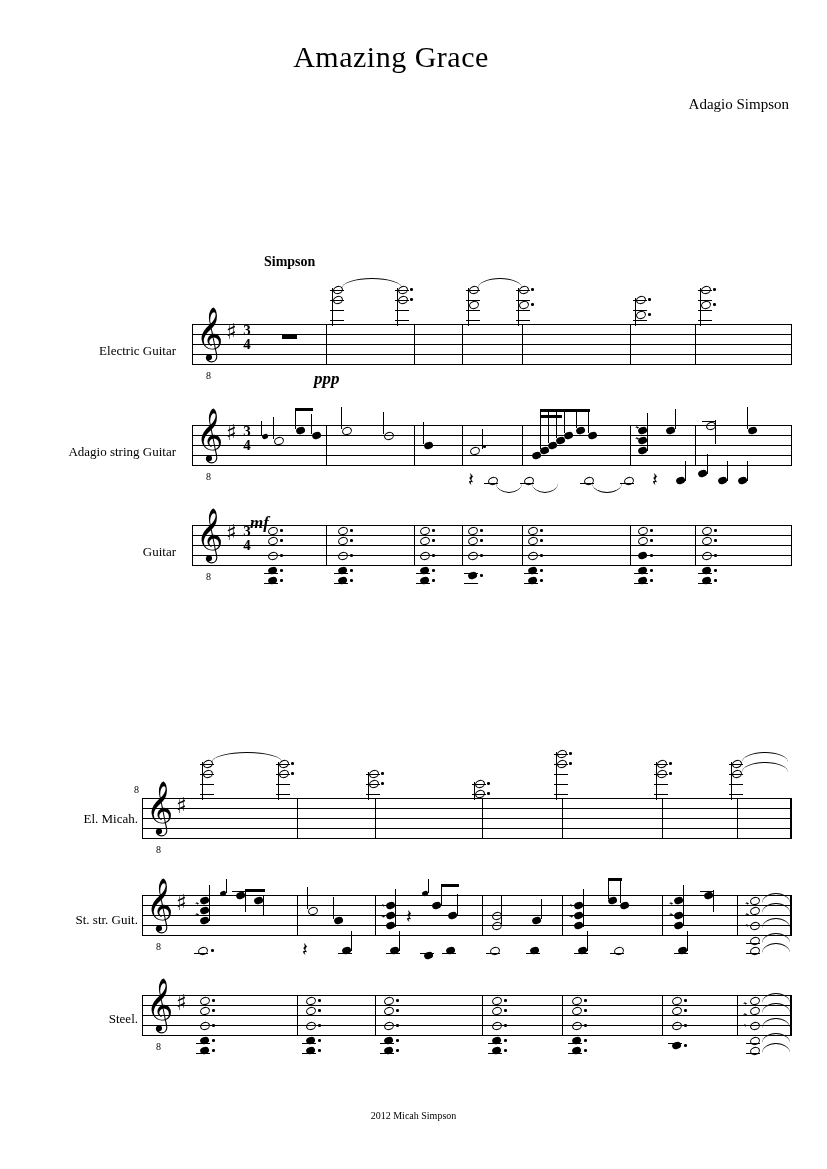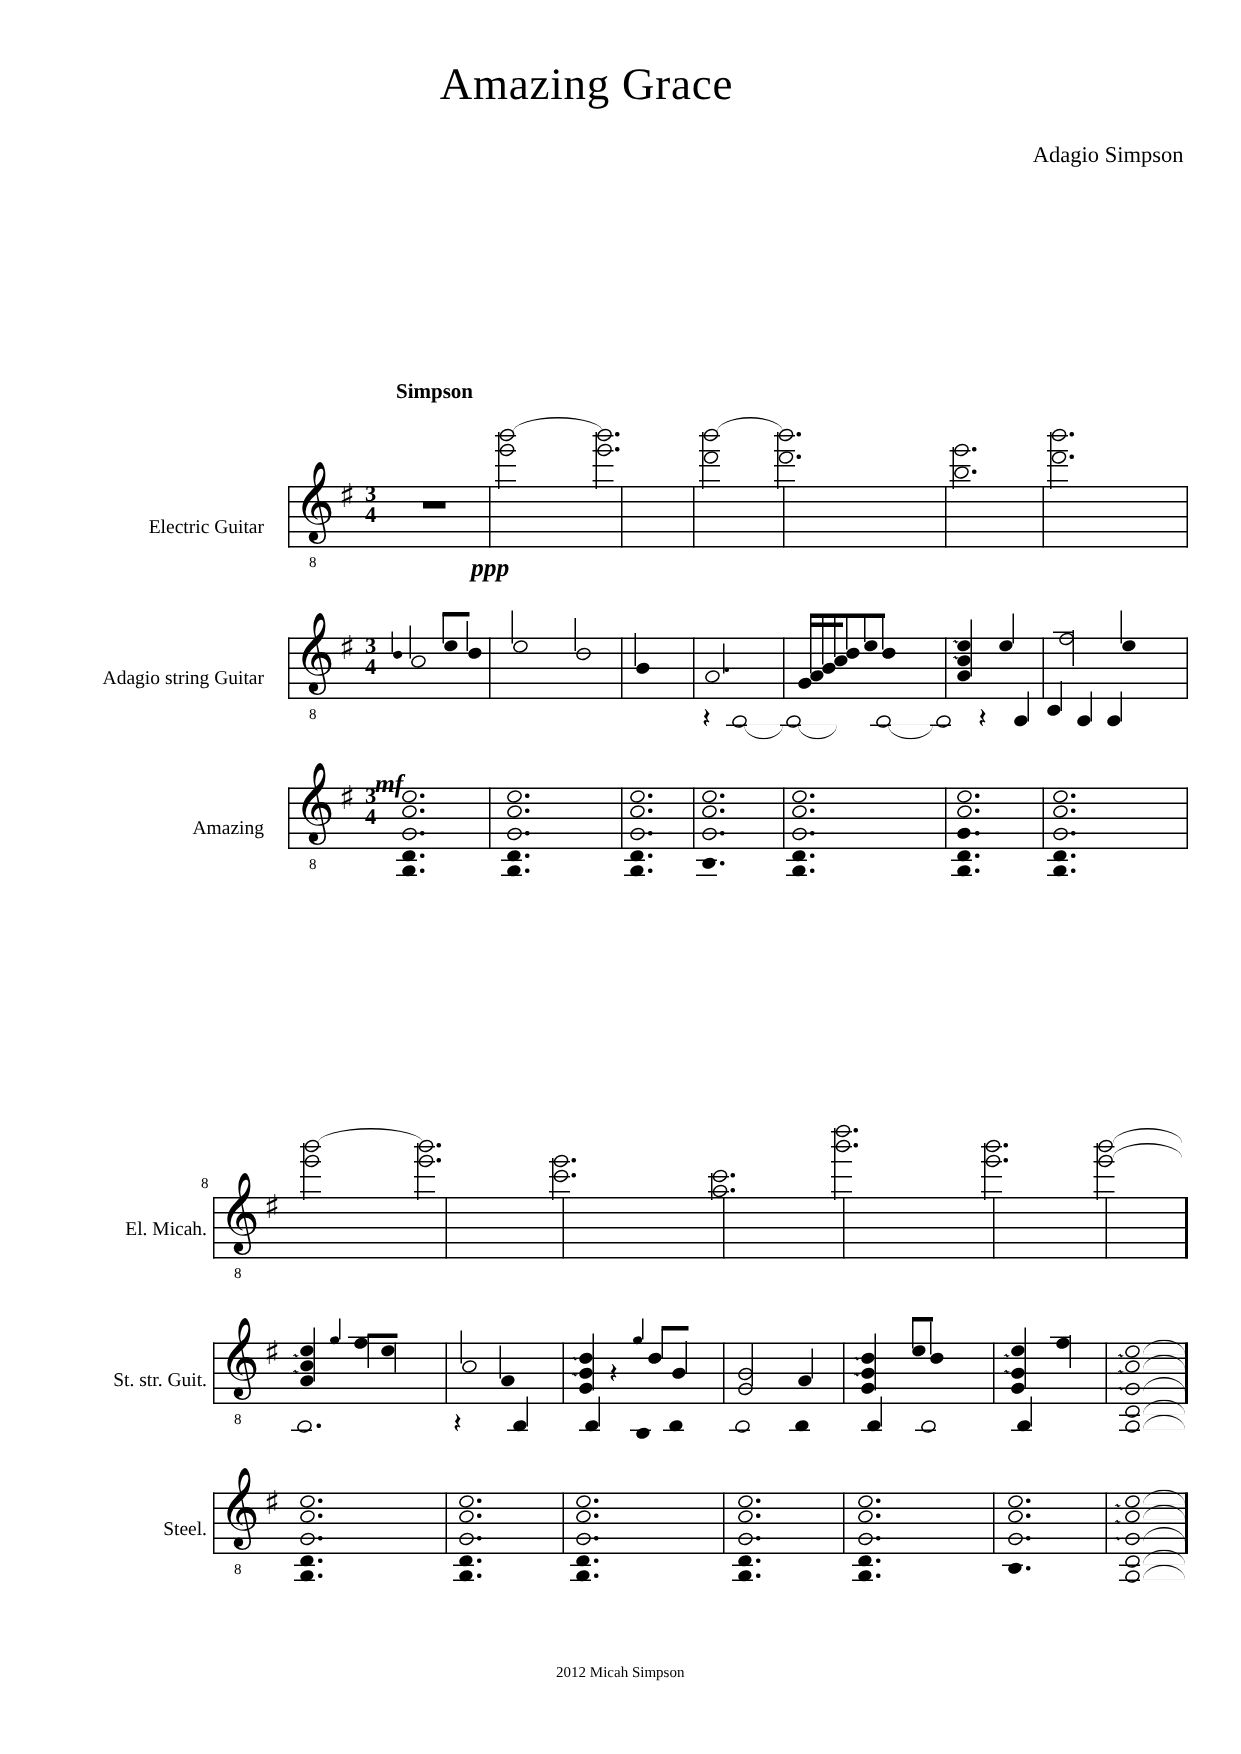--- a/index.html
+++ b/index.html
@@ -358,21 +358,21 @@
       <div class="nh" style="left:506px;top:45px;"></div>
       <div class="stem" style="left:515px;top:29px;height:20px;"></div>
       <div class="nh" style="left:526px;top:52px;"></div>
       <div class="stem" style="left:535px;top:36px;height:20px;"></div>
       <div class="nh" style="left:546px;top:52px;"></div>
       <div class="stem" style="left:555px;top:36px;height:20px;"></div>
 
       <div class="dyn" style="left:58px;top:52px;margin-top:36px;">mf</div>
     </div>
 
-    <div class="inst-label" style="left:60px;top:544px;width:116px;">Amazing</div>
+    <div class="inst-label" style="left:60px;top:544px;width:116px;">Guitar</div>
 
     <div class="staff" style="left:192px;top:525px;width:600px;height:41px;">
       <div class="line" style="top:0px;"></div>
       <div class="line" style="top:10px;"></div>
       <div class="line" style="top:20px;"></div>
       <div class="line" style="top:30px;"></div>
       <div class="line" style="top:40px;"></div>
 
       <div class="clef" style="left:4px;top:-14px;">𝄞</div>
       <div class="clef-8" style="left:14px;top:46px;">8</div>

